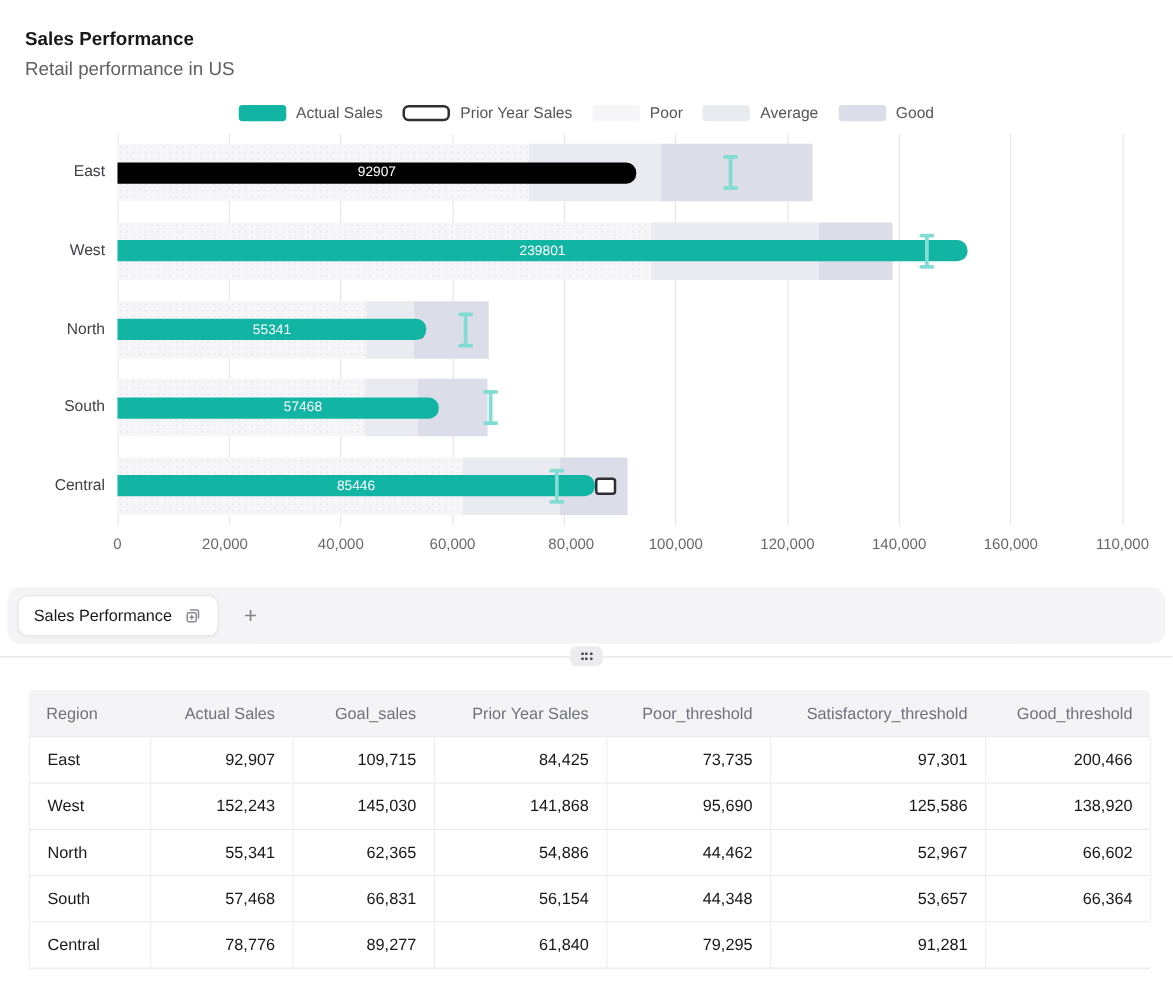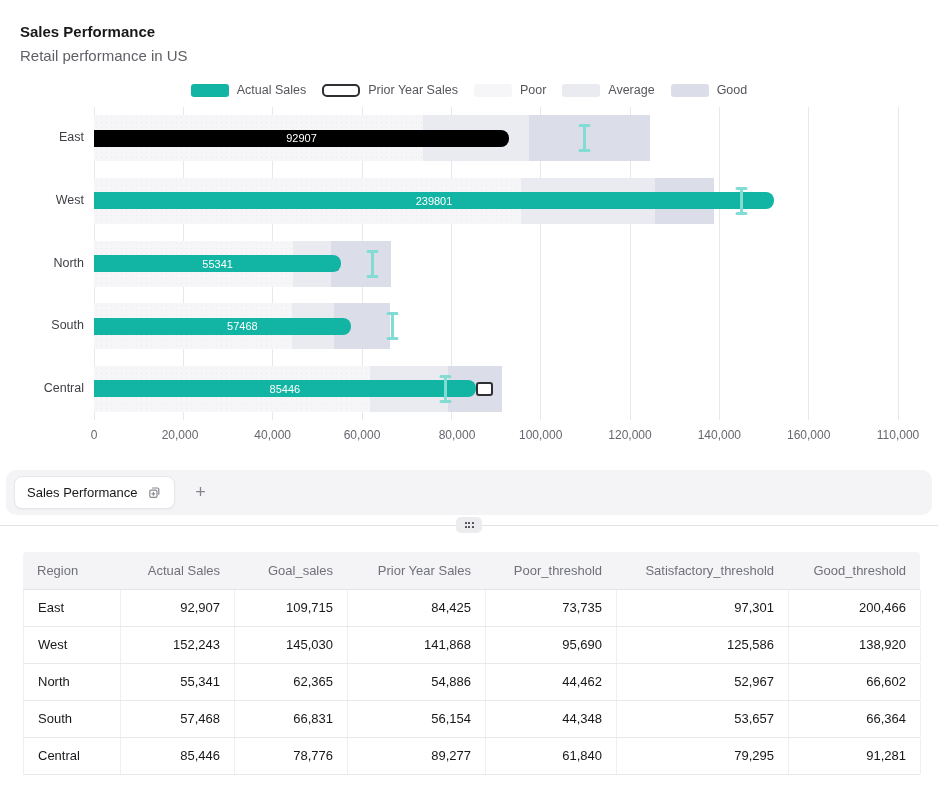--- a/index.html
+++ b/index.html
@@ -245,21 +245,20 @@
           <div class="cell left">South</div>
           <div class="cell right">57,468</div>
           <div class="cell right">66,831</div>
           <div class="cell right">56,154</div>
           <div class="cell right">44,348</div>
           <div class="cell right">53,657</div>
           <div class="cell right">66,364</div>
         </div>
         <div class="trow" style="grid-template-columns: 97px 114px 113px 138px 131px 172px 132px;">
           <div class="cell left">Central</div>
-          <div class="cell right">85,446</div>
           <div class="cell right">78,776</div>
           <div class="cell right">89,277</div>
           <div class="cell right">61,840</div>
           <div class="cell right">79,295</div>
           <div class="cell right">91,281</div>
         </div>
       </div>
   </div>
 
 </div>

